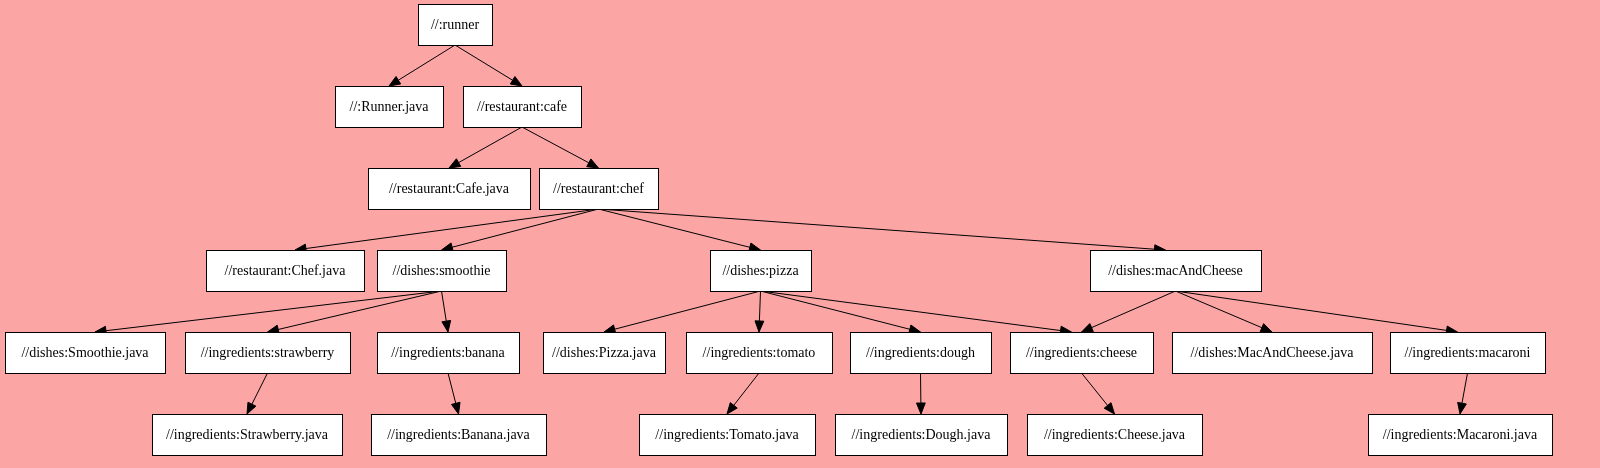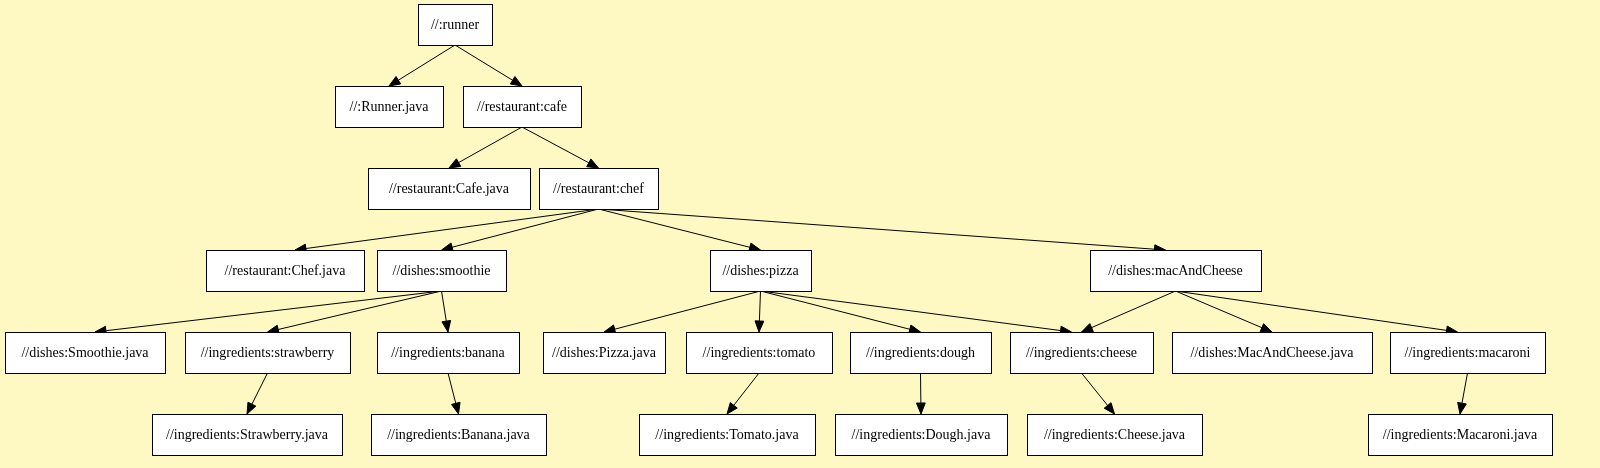--- a/index.html
+++ b/index.html
@@ -10,21 +10,21 @@
   body {
     width: 1600px;
     height: 468px;
     font-family: "Liberation Serif", "DejaVu Serif", serif;
     overflow: hidden;
   }
   #graph-root {
     position: relative;
     width: 1600px;
     height: 468px;
-    background: #fef9c3;
+    background: #fca5a5;
   }
   svg#graph-svg {
     position: absolute;
     top: 0;
     left: 0;
     width: 1600px;
     height: 468px;
     display: block;
   }
   .node-box {

